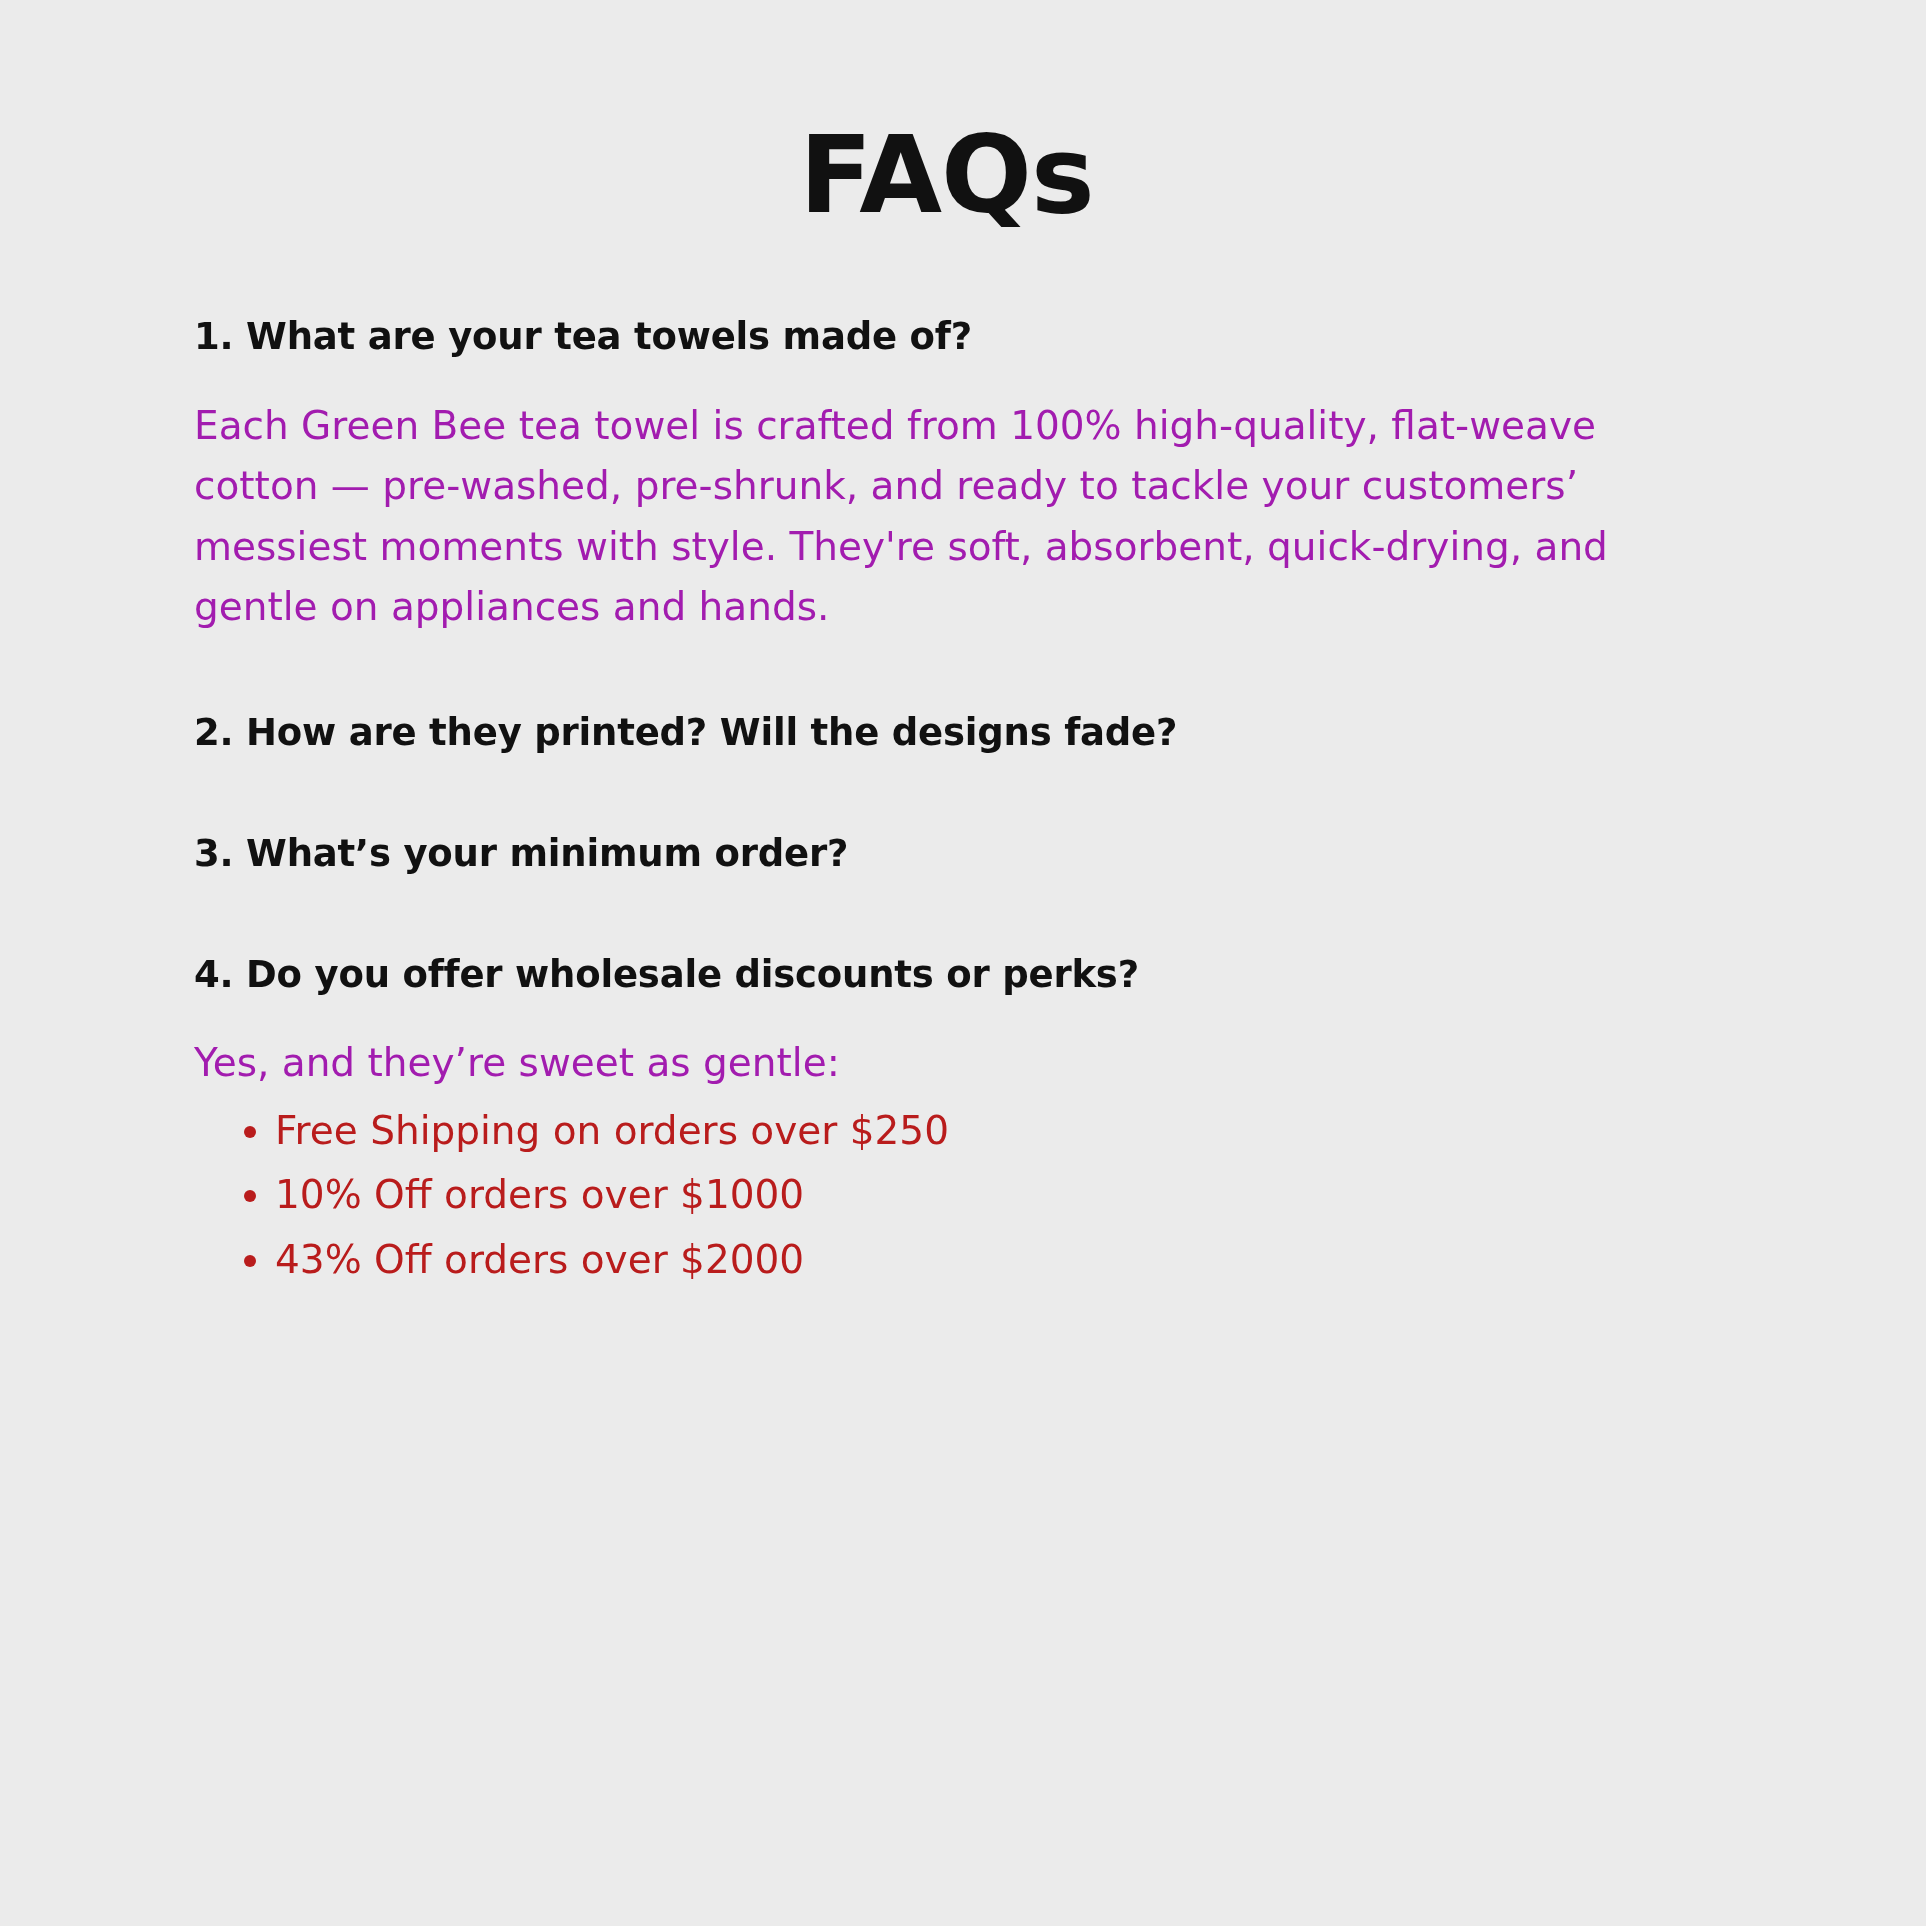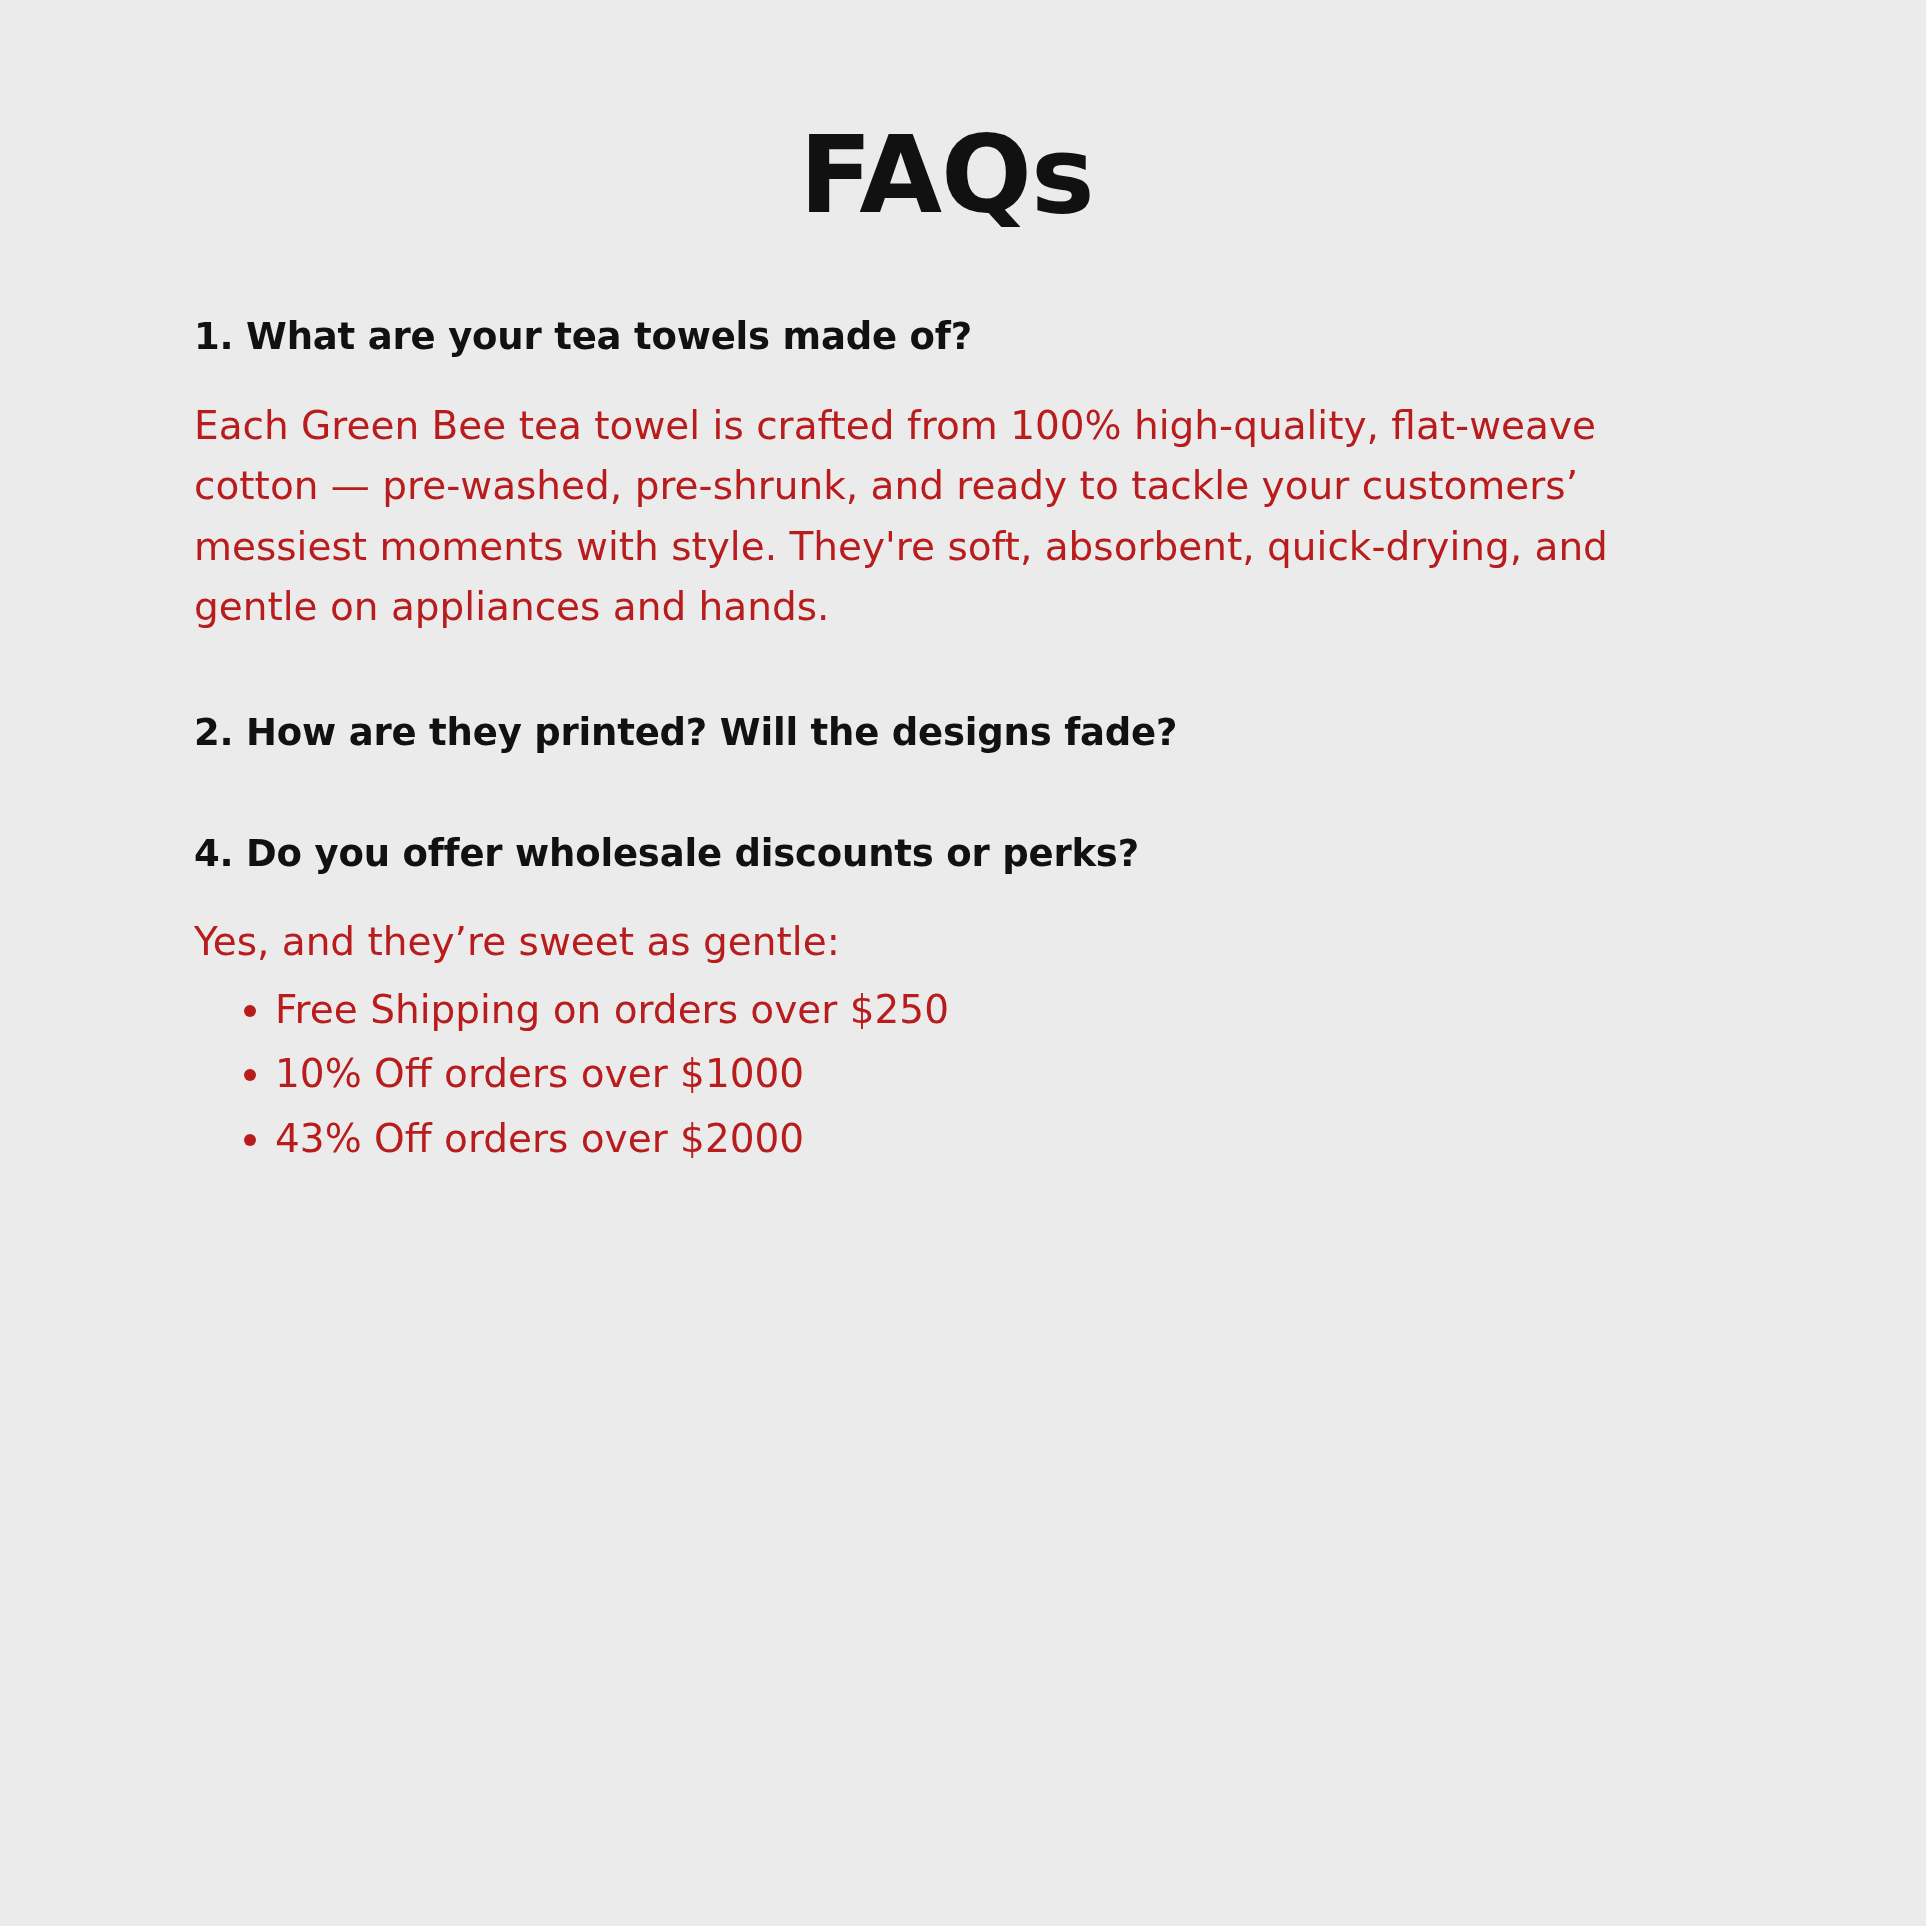--- a/index.html
+++ b/index.html
@@ -46,21 +46,21 @@
     line-height: 1.35;
     margin: 0 0 34px 0;
     color: #111111;
     letter-spacing: -0.2px;
   }
   .faq-answer {
     font-size: 39px;
     font-weight: 400;
     line-height: 1.55;
     margin: 0;
-    color: #b91c1c;
+    color: #a21caf;
     max-width: 1554px;
   }
   .faq-answer.tight {
     line-height: 1.5;
   }
   .perks-list {
     list-style: disc;
     margin: 10px 0 0 0;
     padding-left: 81px;
   }
@@ -83,20 +83,21 @@
     <section class="faq-item">
       <h2 class="faq-question">1. What are your tea towels made of?</h2>
       <p class="faq-answer">Each Green Bee tea towel is crafted from 100% high-quality, flat-weave cotton — pre-washed, pre-shrunk, and ready to tackle your customers’ messiest moments with style. They're soft, absorbent, quick-drying, and gentle on appliances and hands.</p>
     </section>
 
     <section class="faq-item">
       <h2 class="faq-question">2. How are they printed? Will the designs fade?</h2>
     </section>
 
     <section class="faq-item">
+      <h2 class="faq-question">3. What’s your minimum order?</h2>
     </section>
 
     <section class="faq-item">
       <h2 class="faq-question">4. Do you offer wholesale discounts or perks?</h2>
       <p class="faq-answer tight">Yes, and they’re sweet as gentle:</p>
       <ul class="perks-list">
         <li>Free Shipping on orders over $250</li>
         <li>10% Off orders over $1000</li>
         <li>43% Off orders over $2000</li>
       </ul>

